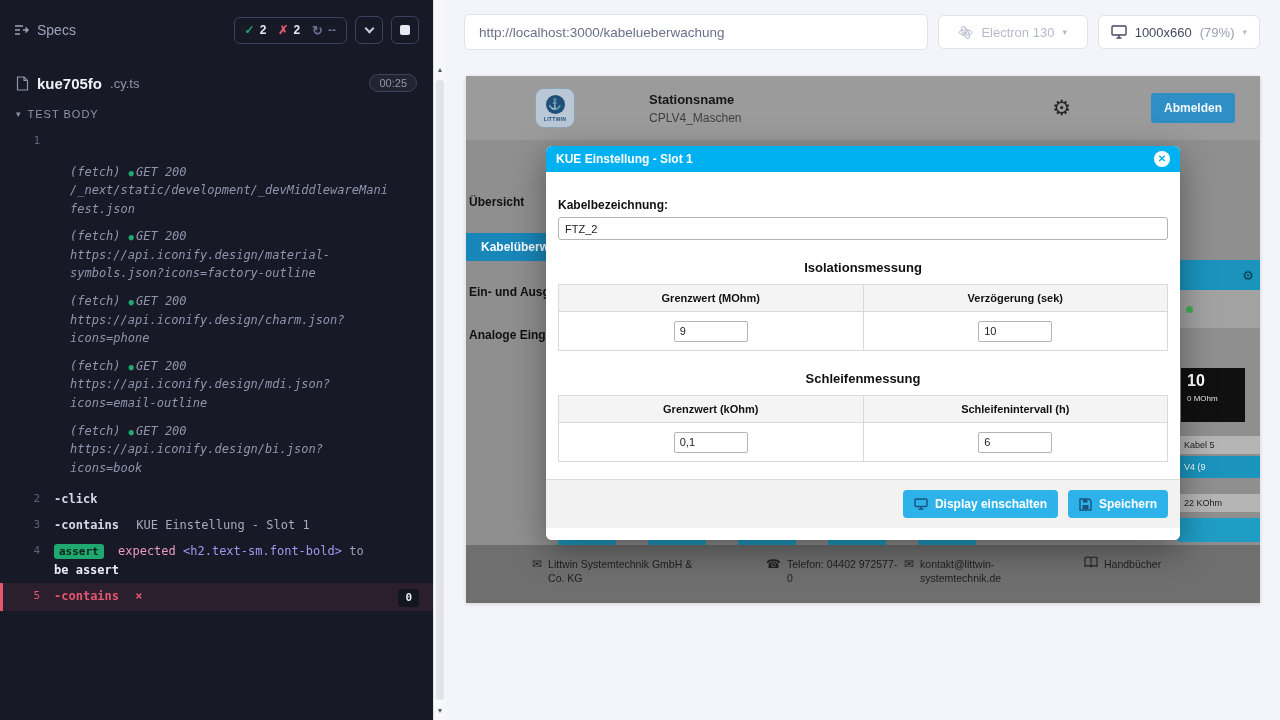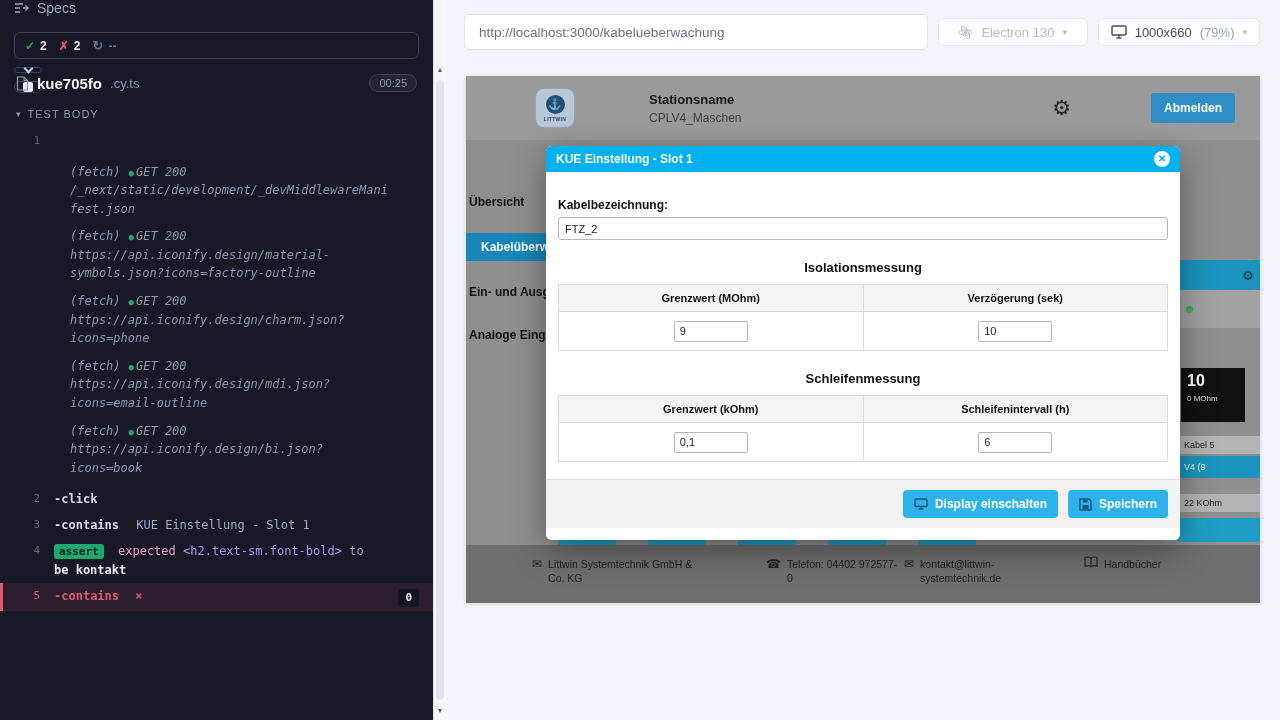--- a/index.html
+++ b/index.html
@@ -2,21 +2,21 @@
 <html><head>
 <meta charset="utf-8">
 <style>
   * { box-sizing: border-box; margin: 0; padding: 0; }
   html,body { width:1280px; height:720px; overflow:hidden; background:#f4f5fa;
               font-family:"Liberation Sans", sans-serif; }
   .root { display:flex; width:1280px; height:720px; }
 
   
   .reporter { width:433px; flex:none; background:#171926; color:#c7cbe0; overflow:hidden; }
-  .rep-header { height:60px; display:flex; padding:0 14px; gap:8px;flex-direction:column; }
+  .rep-header { height:60px; display:flex; align-items:center; padding:0 14px; gap:8px; }
   .specs-btn { display:flex; align-items:center; gap:8px; color:#9fa3bc; font-size:14px; cursor:pointer; }
   .rep-spacer { flex:1; }
   .stats-pill { display:flex; align-items:center; gap:12px; border:1px solid #3c4260; border-radius:6px;
                 padding:5px 10px; font-size:12px; font-weight:bold; }
   .stat { display:flex; align-items:center; gap:5px; color:#e4e6f1; }
   .stat .ok { color:#1fa971; font-size:12px; }
   .stat .bad { color:#e45770; font-size:12px; }
   .stat .pend { color:#6b7090; font-size:13px; }
   .stat.pending { color:#6b7090; }
   .sq-btn { width:28px; height:28px; border:1px solid #3c4260; border-radius:6px; display:flex;
@@ -63,21 +63,21 @@
   .splitter { width:13px; flex:none; background:#f7f7f9; border-left:1px solid #e2e2e6; position:relative; }
   .sb-btn { position:absolute; left:0; width:100%; text-align:center; font-size:7px; color:#5a5a66; }
   .sb-up { top:66px; } .sb-down { bottom:6px; }
   .sb-thumb { position:absolute; left:2px; right:2px; top:80px; bottom:20px; background:#e3e4ea; border-radius:4px; }
 
   
   .right { flex:1; display:flex; flex-direction:column; background:#f4f5fa; }
   .toolbar { height:64px; flex:none; display:flex; align-items:center; padding:0 20px 0 18px; gap:10px; }
   .urlbar { flex:1; height:36px; background:#fff; border:1px solid #e1e3ee; border-radius:6px;
             display:flex; align-items:center; padding:4px 14px; color:#6a6f8a; font-size:13.5px; }
-  .pill { height:28px; background:#fff; border:1px solid #e1e3ee; border-radius:6px; display:flex;
+  .pill { height:34px; background:#fff; border:1px solid #e1e3ee; border-radius:6px; display:flex;
           align-items:center; gap:8px; padding:0 12px; font-size:13px; }
   .browser-pill { color:#b6bacd; width:150px; justify-content:center; }
   .viewport-pill { color:#454a63; }
   .vp-zoom { color:#9aa0b5; }
   .pill-chev { font-size:9px; color:#b6bacd; }
 
   .stage { flex:1; padding:12px 20px 0 20px; }
   .aut { position:relative; width:794px; height:527px; background:#8f8f8f; box-shadow:0 1px 4px rgba(0,0,0,0.15); overflow:hidden; }
 
   
@@ -251,21 +251,21 @@
         </span>
       </div>
 
       <div class="cmd">
         <span class="num">4</span>
         <span class="body">
           <span class="assert-pill">assert</span>
           <span class="msg-exp">expected</span>
           <span class="msg-sel">&lt;h2.text-sm.font-bold&gt;</span>
           <span class="msg-to">to</span><br>
-          <span class="msg-bold">be kontakt</span>
+          <span class="msg-bold">be assert</span>
         </span>
       </div>
 
       <div class="cmd failed">
         <span class="num">5</span>
         <span class="body">
           <span class="cname">contains</span>
           <span class="fail-x">×</span>
         </span>
         <span class="count-badge">0</span>

